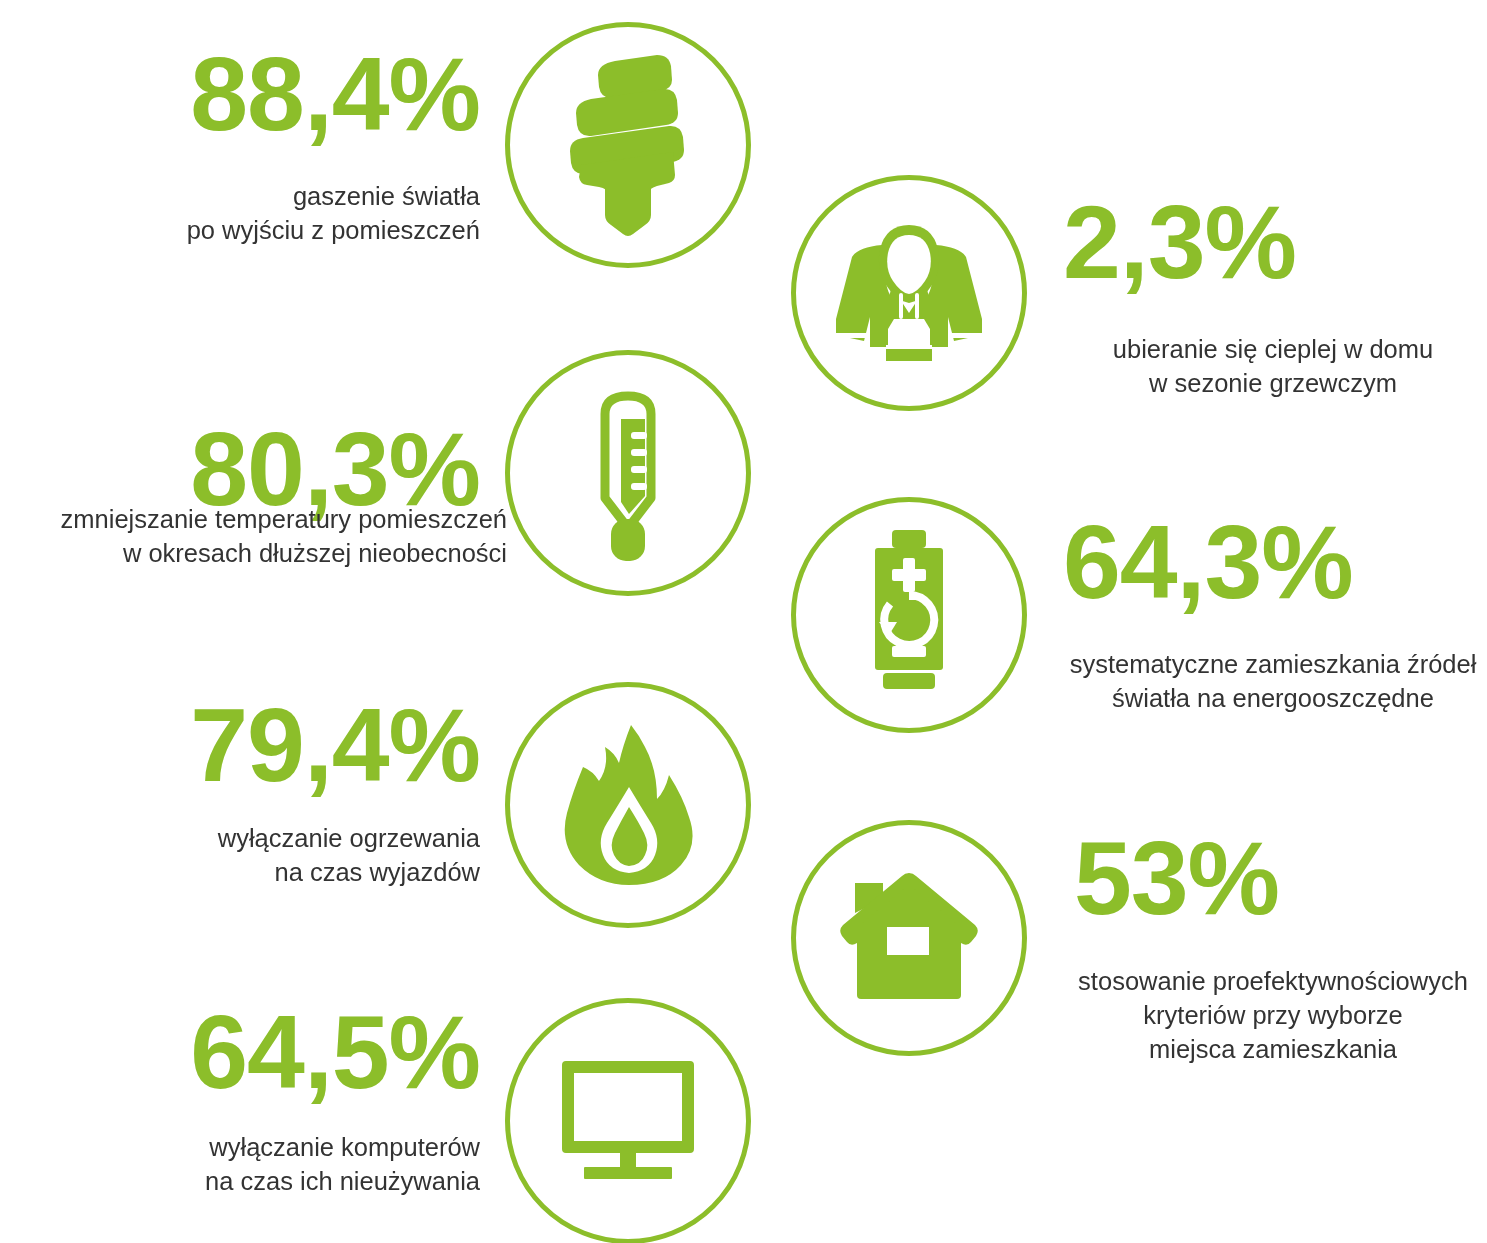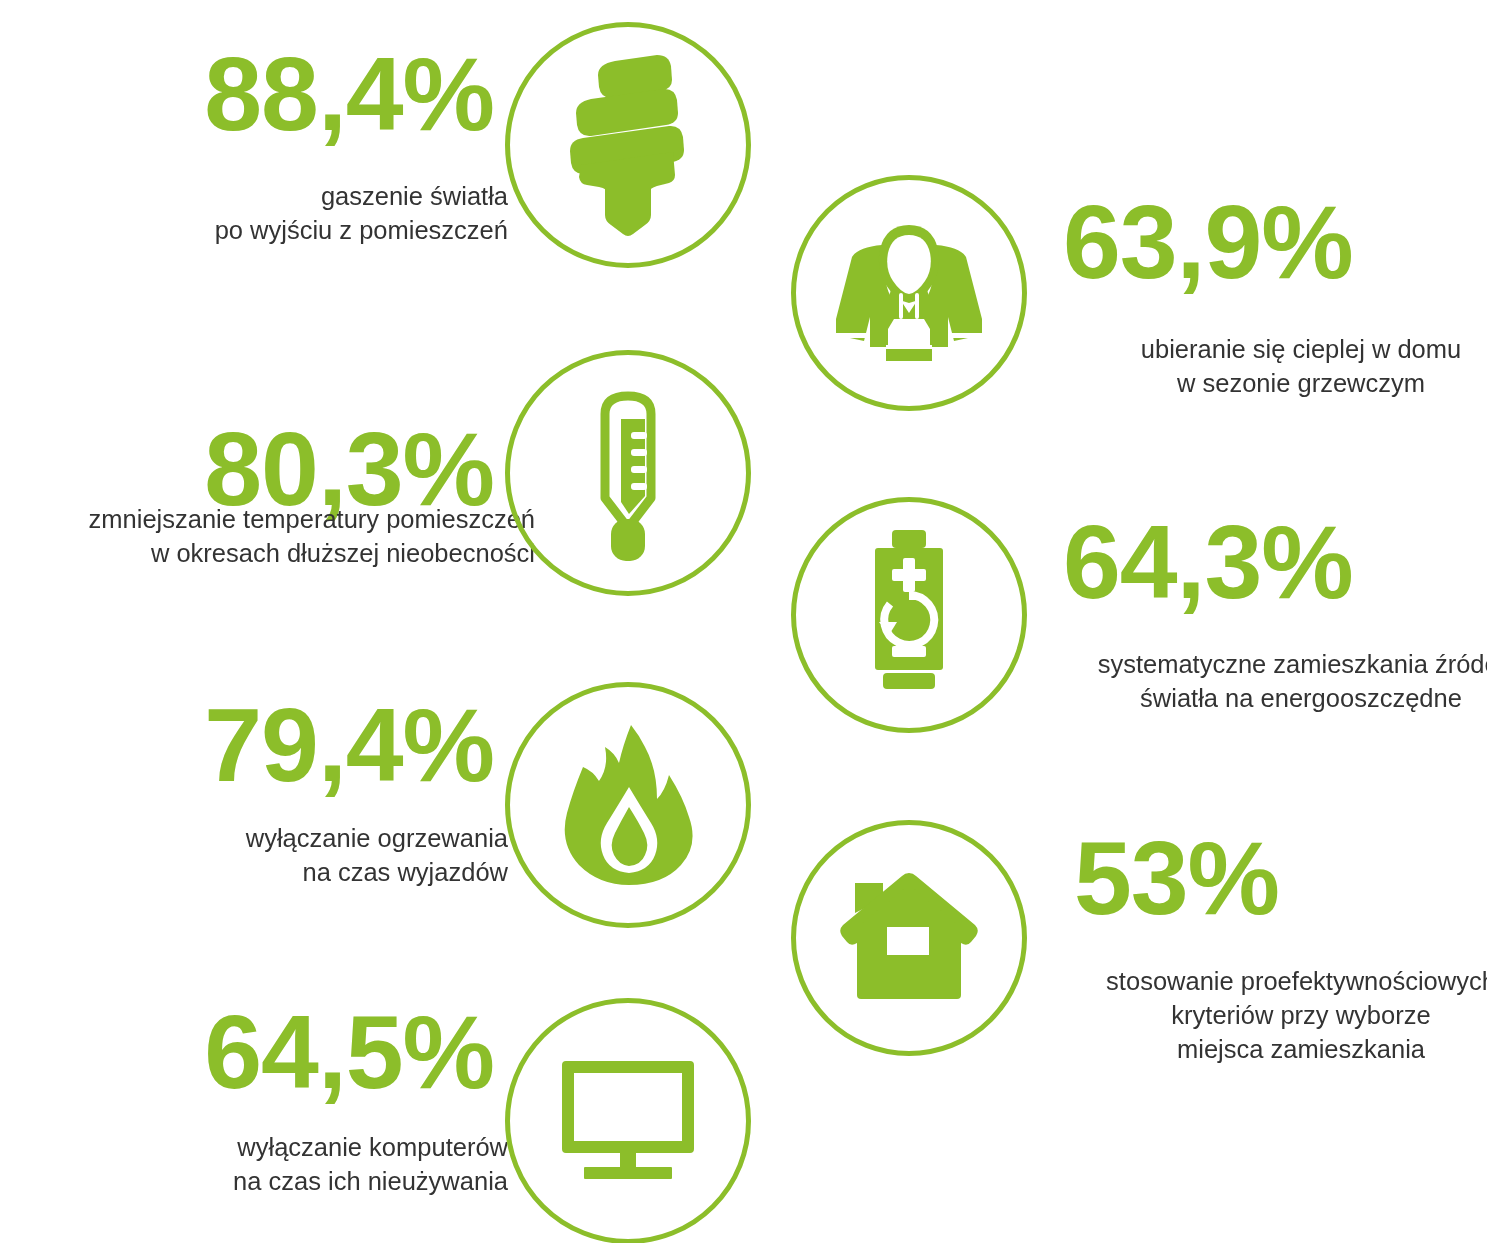--- a/index.html
+++ b/index.html
@@ -43,30 +43,28 @@
     letter-spacing: -0.01em;
     line-height: 1;
     white-space: nowrap;
   }
   .caption {
     position: absolute;
     color: #333333;
     font-size: 25.5px;
     line-height: 1.33;
     white-space: pre-line;
-    margin-left: 28px;
   }
   .caption.right-align { text-align: right; }
   .caption.left-align  { text-align: center; }
 
   
   .left .pct {
     font-size: 104px;
     text-align: right;
-    padding-left: 14px;
   }
 
   
   #row-bulb .icon-circle { left: 505px; top: 22px;  width: 246px; height: 246px; }
   #row-bulb .pct         { left: 0;    top: 42px;  width: 480px; }
   #row-bulb .caption     { left: 0;    top: 180px; width: 480px; }
 
   
   #row-thermo .icon-circle { left: 505px; top: 350px; width: 246px; height: 246px; }
   #row-thermo .pct         { left: 0;    top: 387px; width: 480px; margin-top: 30px; }
@@ -221,21 +219,21 @@
           <path fill="#FFFFFF" d="M60 96 L90 96 L96 106 L96 124 L54 124 L54 106 Z"></path>
 
           <g fill="#FFFFFF">
             <rect x="2" y="110" width="30" height="5"></rect>
             <rect x="118" y="110" width="30" height="5"></rect>
             <rect x="52" y="122" width="46" height="4"></rect>
           </g>
         </svg>
       </span>
     </div>
-    <div class="pct">63,9%</div>
+    <div class="pct">2,3%</div>
     <div class="caption left-align">ubieranie się cieplej w domu
 w sezonie grzewczym</div>
   </div>
 
   <div class="item right" id="row-battery">
     <div class="icon-circle">
       <span>
         <svg width="100" height="170" viewBox="0 0 100 170" xmlns="http://www.w3.org/2000/svg">
           <g fill="#8CBE2A">
 

